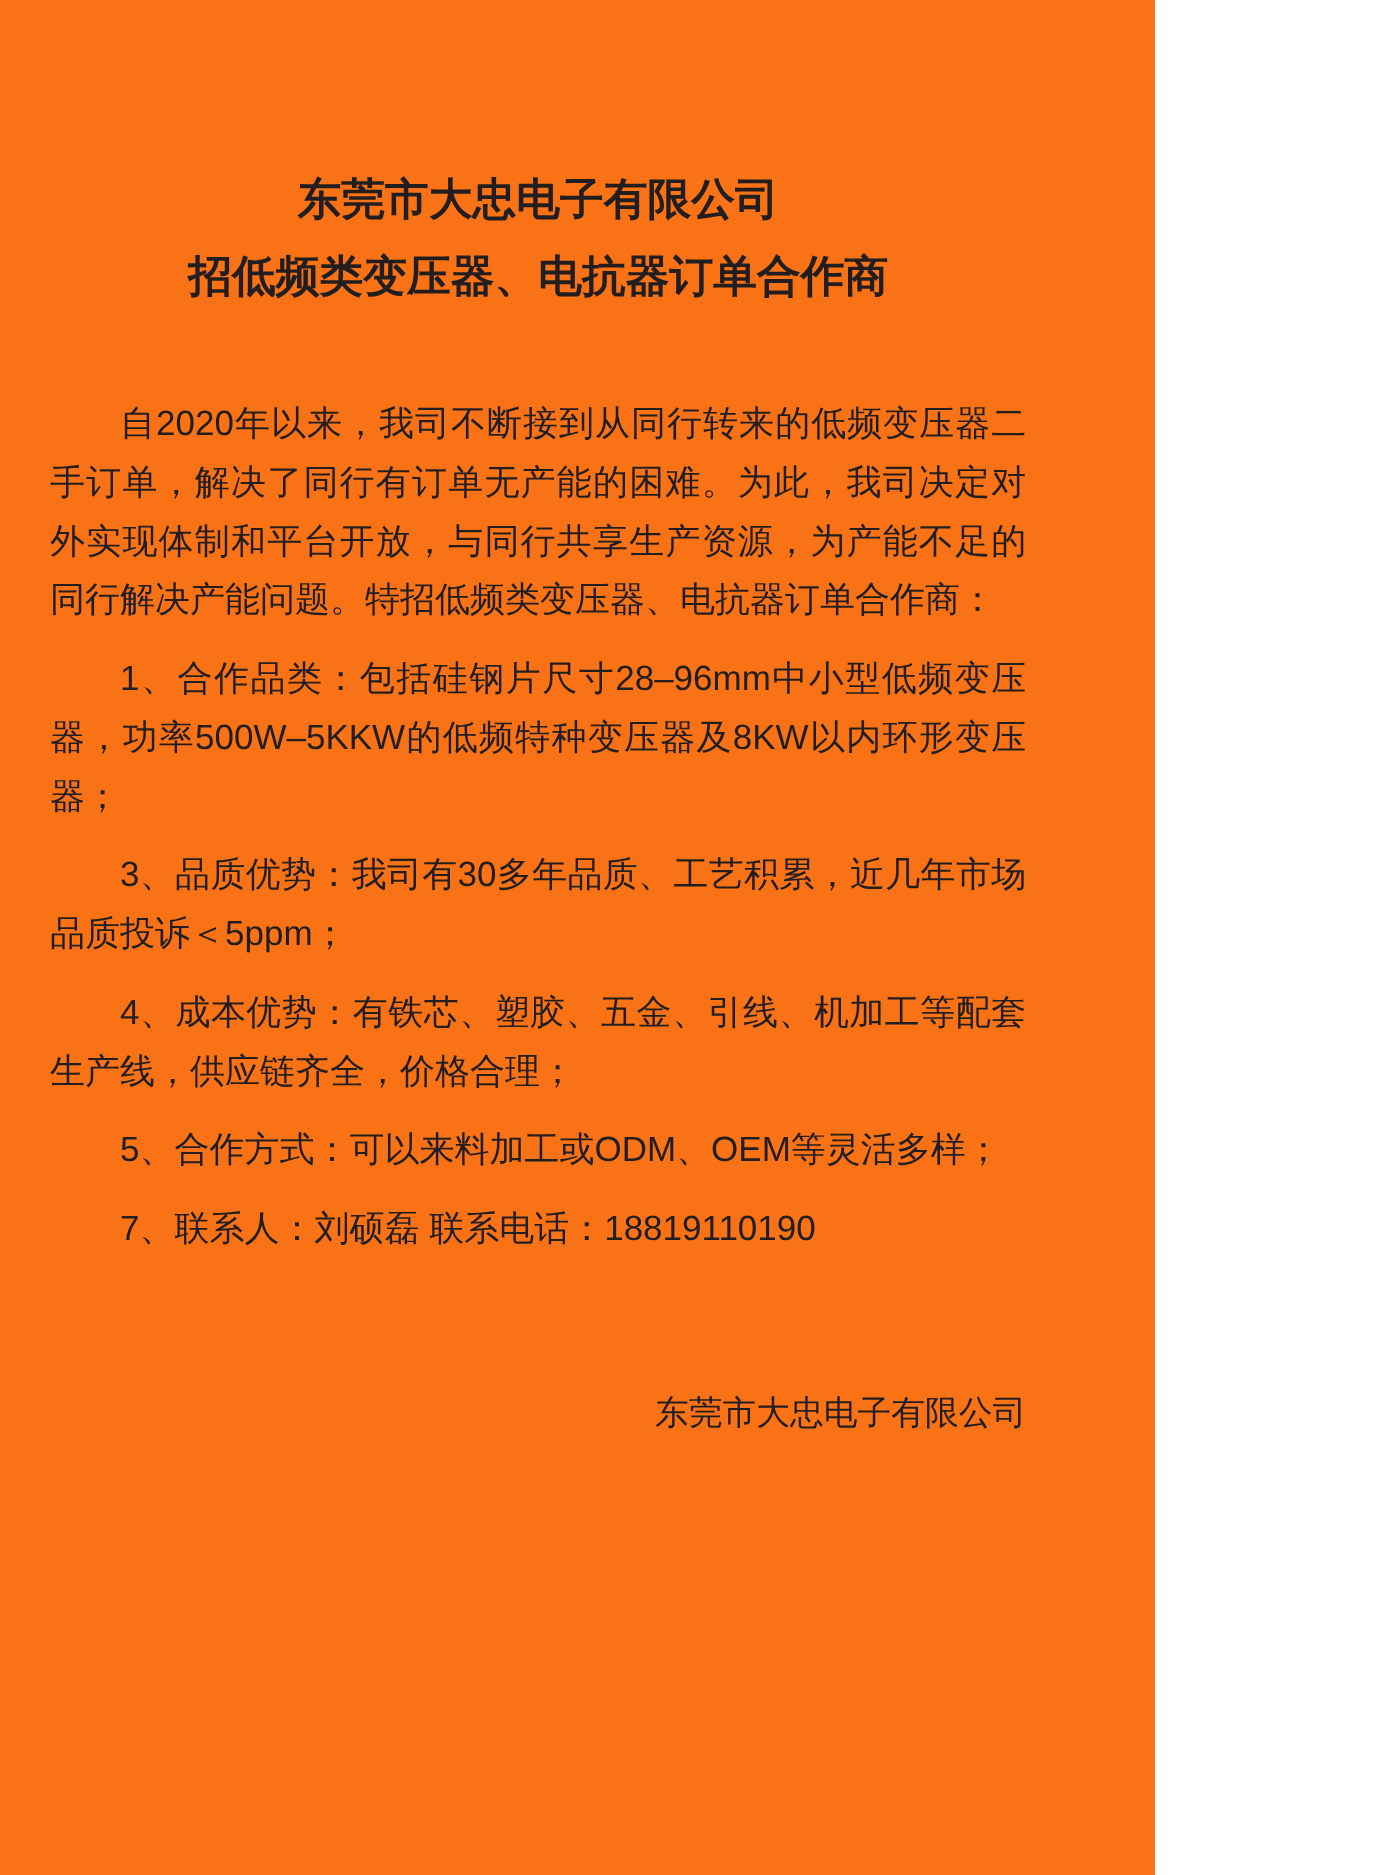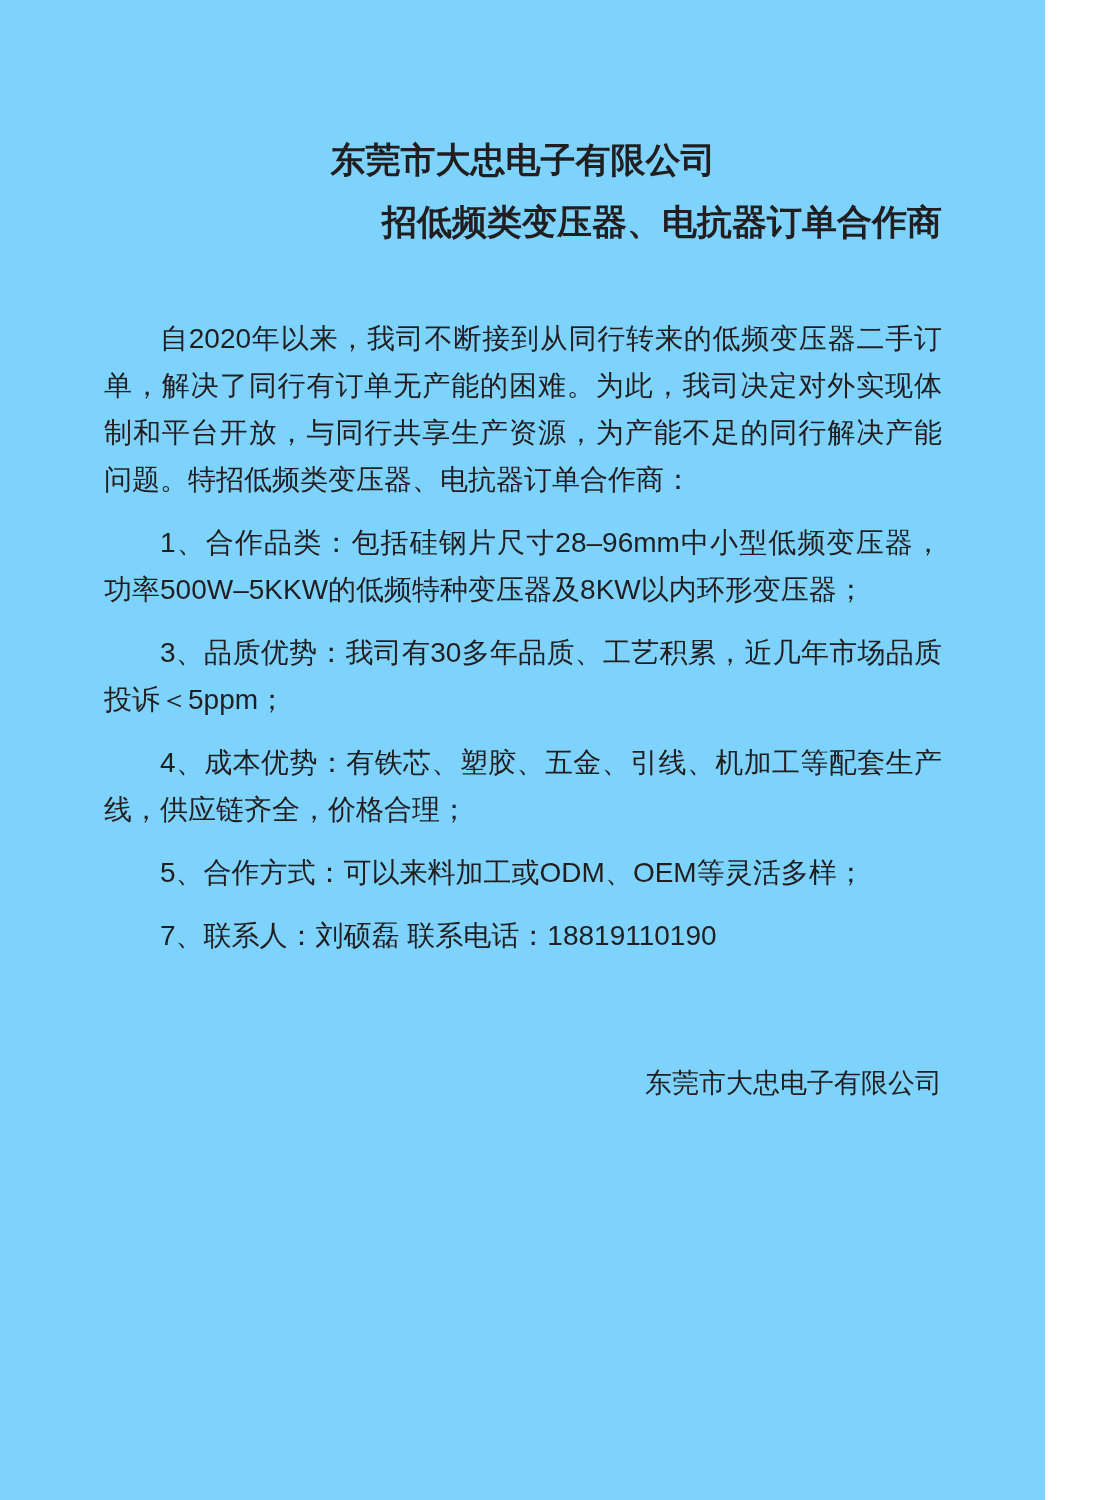--- a/index.html
+++ b/index.html
@@ -9,36 +9,36 @@
   }
   body {
     width: 1105px;
     height: 1500px;
     overflow: hidden;
     color: #221e20;
     font-family: "Liberation Sans", "DejaVu Sans", sans-serif;
   }
   .page {
     box-sizing: border-box;
-    width: 1045px;
+    width: 924px;
     height: 1500px;
-    padding: 141px 103px 0 104px;
-    background: #7dd3fc;
+    padding: 141px 103px 0 40px;
+    background: #f97316;
   }
   .doc-title {
     margin: 0;
     text-align: center;
     font-size: 35px;
     line-height: 38px;
     font-weight: 700;
     letter-spacing: 0;
   }
   .doc-subtitle {
     margin: 24px 0 0 0;
-    text-align: right;
+    text-align: center;
     font-size: 35px;
     line-height: 38px;
     font-weight: 700;
     letter-spacing: 0;
   }
   .content {
     margin-top: 74px;
   }
   .para {
     margin: 16px 0 8px 0;

